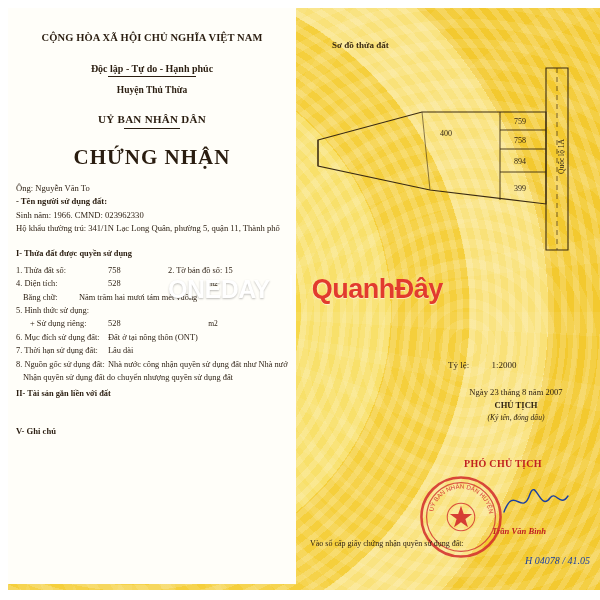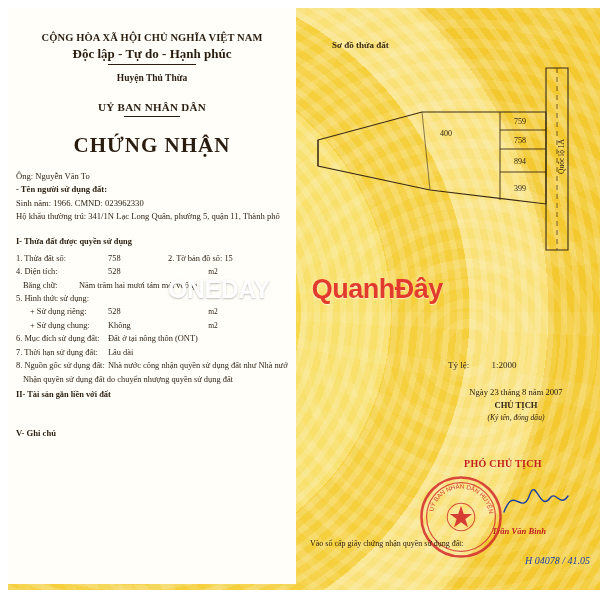--- a/index.html
+++ b/index.html
@@ -34,21 +34,21 @@
   
   .left-pane{
     position:absolute;left:8px;top:8px;width:288px;height:576px;
     background:#fffef9;
   }
   .left-inner{position:absolute;inset:0;padding:10px 8px 0 8px;}
 
   .ctr{text-align:center;}
   .b{font-weight:bold;}
   .t-national{font-size:10.5px;font-weight:bold;letter-spacing:.1px;margin-top:14px;}
-  .t-motto{font-size:13px;font-weight:bold;margin-top:3px;}
+  .t-motto{font-size:10px;font-weight:bold;margin-top:20px;}
   .rule{width:88px;height:1px;background:#2a1d10;margin:2px auto 0 auto;}
   .t-uy{font-size:11px;font-weight:bold;margin-top:18px;letter-spacing:.3px;}
   .t-huyen{font-size:9.5px;font-weight:bold;margin-top:8px;}
   .rule2{width:56px;height:1px;background:#2a1d10;margin:3px auto 0 auto;}
   .t-chungnhan{font-size:21px;font-weight:bold;letter-spacing:1px;margin-top:16px;}
 
   .sec{font-size:8.6px;line-height:1.55;margin-top:12px;}
   .sec .hd{font-weight:bold;}
   .row{display:block;}
   .ind{padding-left:7px;}
@@ -139,23 +139,20 @@
         </div>
 
         <div class="line">
           <span>5. Hình thức sử dụng:</span>
         </div>
 
         <div class="line ind2">
           <span style="display:inline-block;width:78px;">+ Sử dụng riêng:</span><span class="col-v">528</span><span class="col-u m2">m2</span>
         </div>
 
-        <div class="line ind2">
-          <span style="display:inline-block;width:78px;">+ Sử dụng chung:</span><span class="col-v">Không</span><span class="col-u m2">m2</span>
-        </div>
 
         <div class="line">
           <span class="col-a">6. Mục đích sử dụng đất:</span><span class="val">Đất ở tại nông thôn (ONT)</span>
         </div>
 
         <div class="line">
           <span class="col-a">7. Thời hạn sử dụng đất:</span><span class="val">Lâu dài</span>
         </div>
 
         <div class="line">

